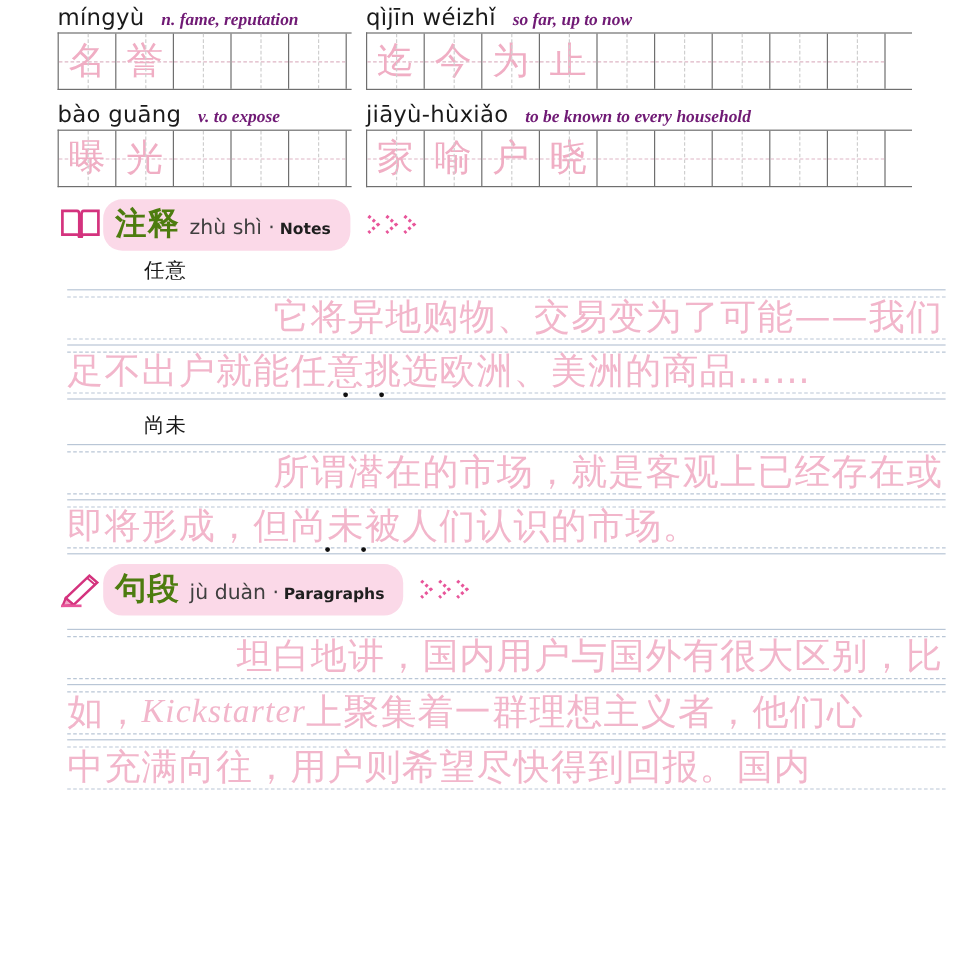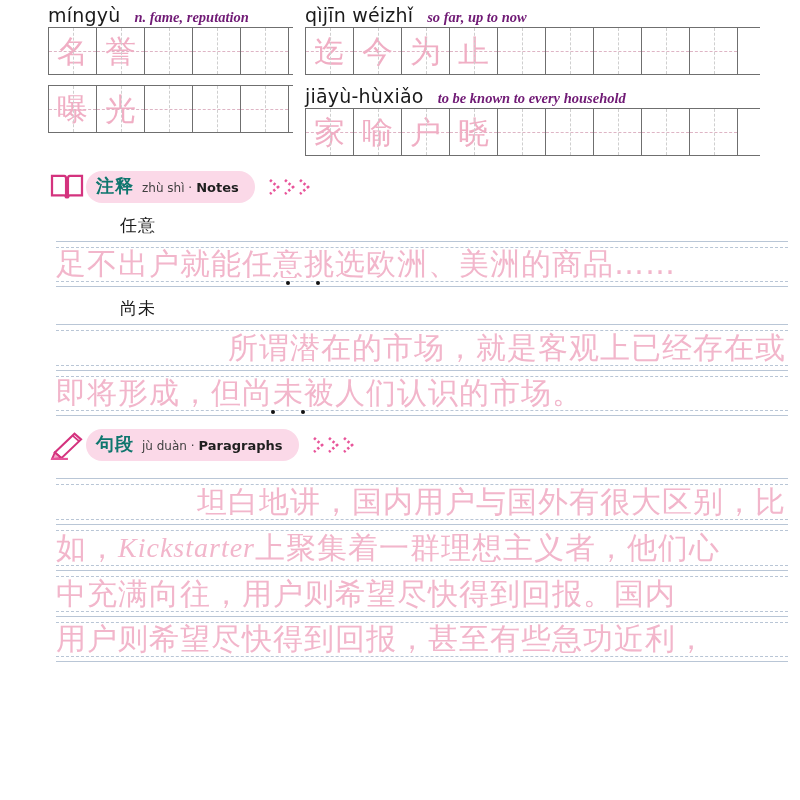--- a/index.html
+++ b/index.html
@@ -106,27 +106,27 @@
     display: flex;
     align-items: baseline;
     background: #fbd9e8;
     border-radius: 16px;
     padding: 3px 16px 5px 10px;
     margin-left: -2px;
   }
   .sec-cn {
     font-family: "DejaVu Sans", sans-serif;
     font-weight: bold;
-    font-size: 18px;
-    color: #0f766e;
+    font-size: 26px;
+    color: #4d7c0f;
     letter-spacing: 1px;
   }
   .sec-py {
     font-family: "DejaVu Sans", sans-serif;
-    font-size: 12px;
+    font-size: 17px;
     color: #3f3f3f;
     margin-left: 8px;
   }
   .sec-en {
     font-family: "DejaVu Sans", sans-serif;
     font-weight: bold;
     font-size: 13px;
     color: #1f1f1f;
     margin-left: 4px;
   }
@@ -242,20 +242,24 @@
           <div class="cell"></div>
           <div class="cell"></div>
           <div class="cell"></div>
           <div class="cell"></div>
         </div>
     </div>
   </div>
 
   <div class="vocab-row">
     <div class="vocab-entry left">
+      <div class="vocab-head">
+        <span class="pinyin">bào guāng</span>
+        <span class="gloss">v. to expose</span>
+      </div>
       <div class="grid">
           <div class="cell">
             <span class="han">曝</span>
           </div>
           <div class="cell">
             <span class="han">光</span>
           </div>
           <div class="cell"></div>
           <div class="cell"></div>
           <div class="cell"></div>
@@ -310,20 +314,25 @@
         <path d="M3 3 L11 10 L3 17" fill="none" stroke="#e8559a" stroke-width="2.6" stroke-dasharray="2.4 2.4"></path>
       </svg>
     <svg class="chev" viewBox="0 0 15 20">
         <path d="M3 3 L11 10 L3 17" fill="none" stroke="#e8559a" stroke-width="2.6" stroke-dasharray="2.4 2.4"></path>
       </svg>
   </span>
 </div>
 
 <div class="note-word">任意</div>
 <div class="write-block">
+  <div class="write-row">
+    <span class="dash-top"></span>
+    <span class="dash-bot"></span>
+    <span class="hand indent">它将异地购物、交易变为了可能——我们</span>
+  </div>
   <div class="write-row last">
     <span class="dash-top"></span>
     <span class="dash-bot"></span>
     <span class="hand full">足不出户就能任意挑选欧洲、美洲的商品……</span>
     <span class="emph-dots" style="left:230px">
         <i></i>
         <i></i>
       </span>
   </div>
 </div>
@@ -390,20 +399,13 @@
         <span>上聚集着一群理想主义者，他们心</span>
       </span>
     </div>
     <div class="write-row">
       <span class="dash-top"></span>
       <span class="dash-bot"></span>
       <span class="hand full">
         <span>中充满向往，用户则希望尽快得到回报。国内</span>
       </span>
     </div>
-    <div class="write-row last">
-      <span class="dash-top"></span>
-      <span class="dash-bot"></span>
-      <span class="hand full">
-        <span>用户则希望尽快得到回报，甚至有些急功近利，</span>
-      </span>
-    </div>
   </div>
 
 </body></html>

